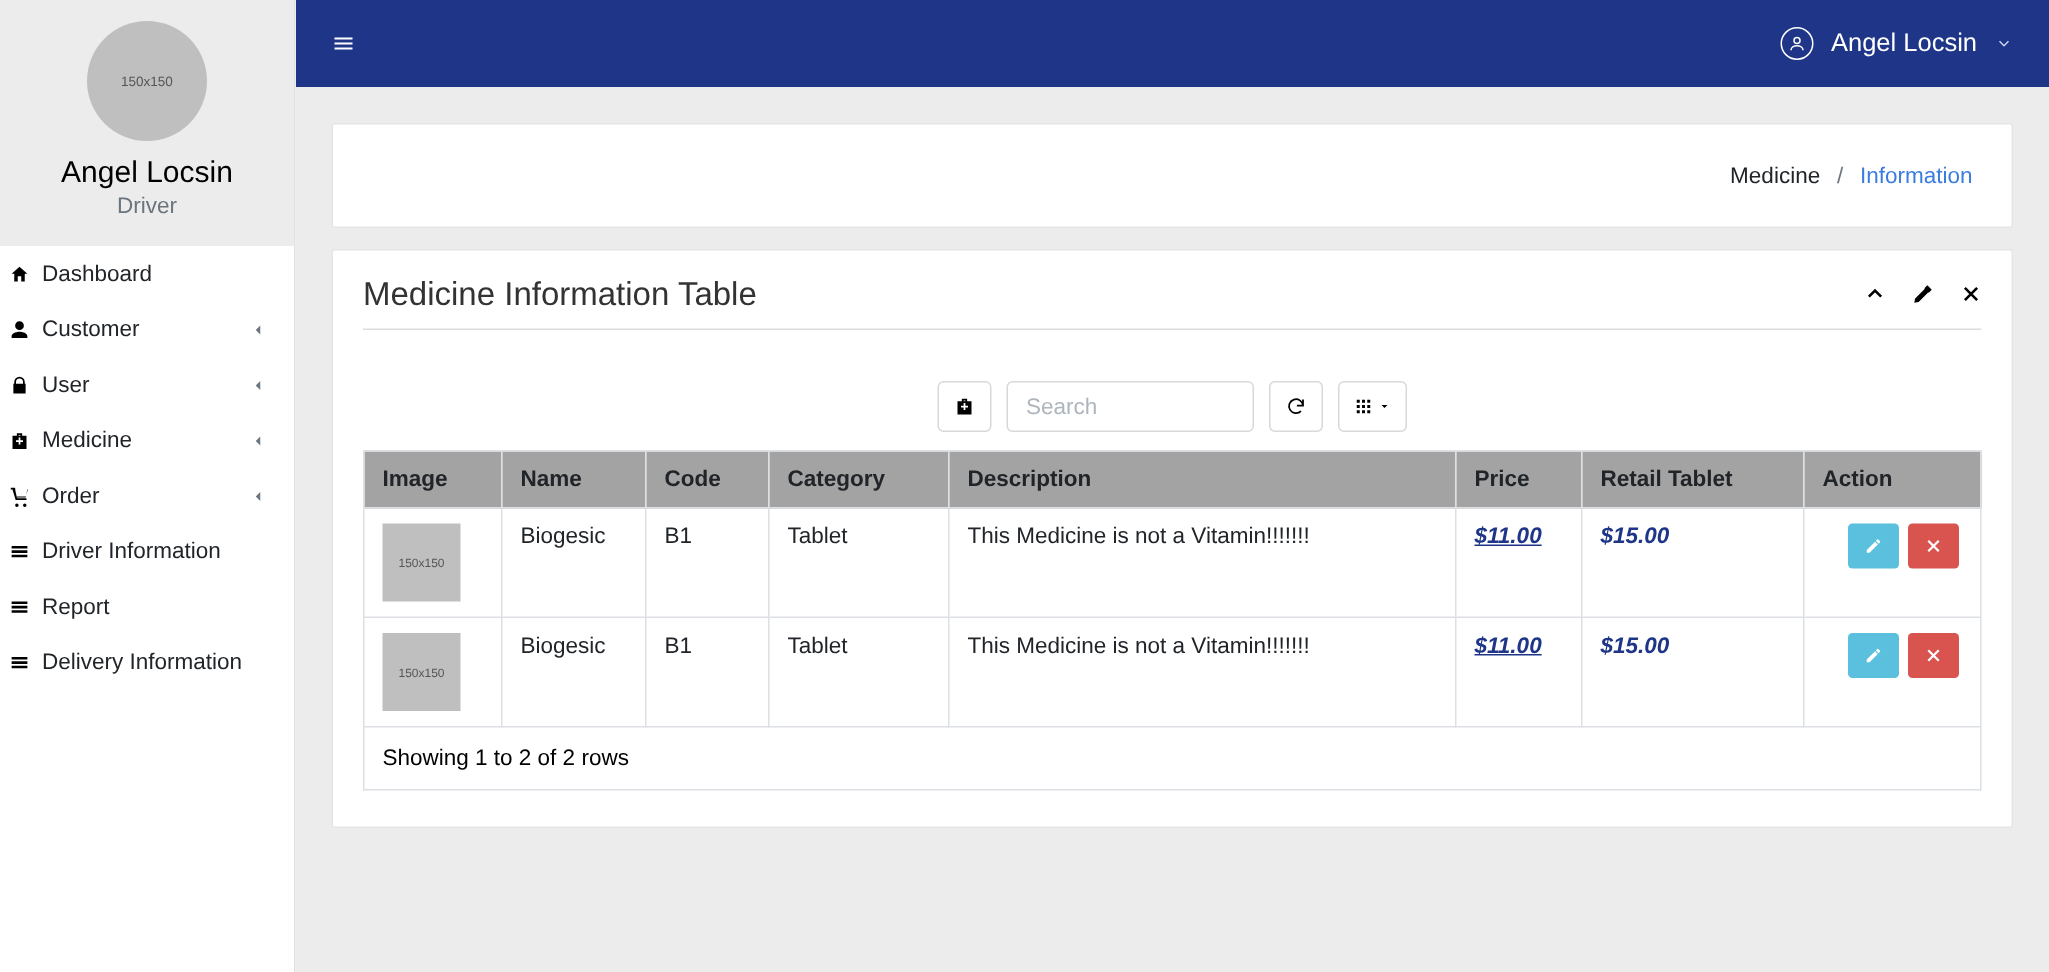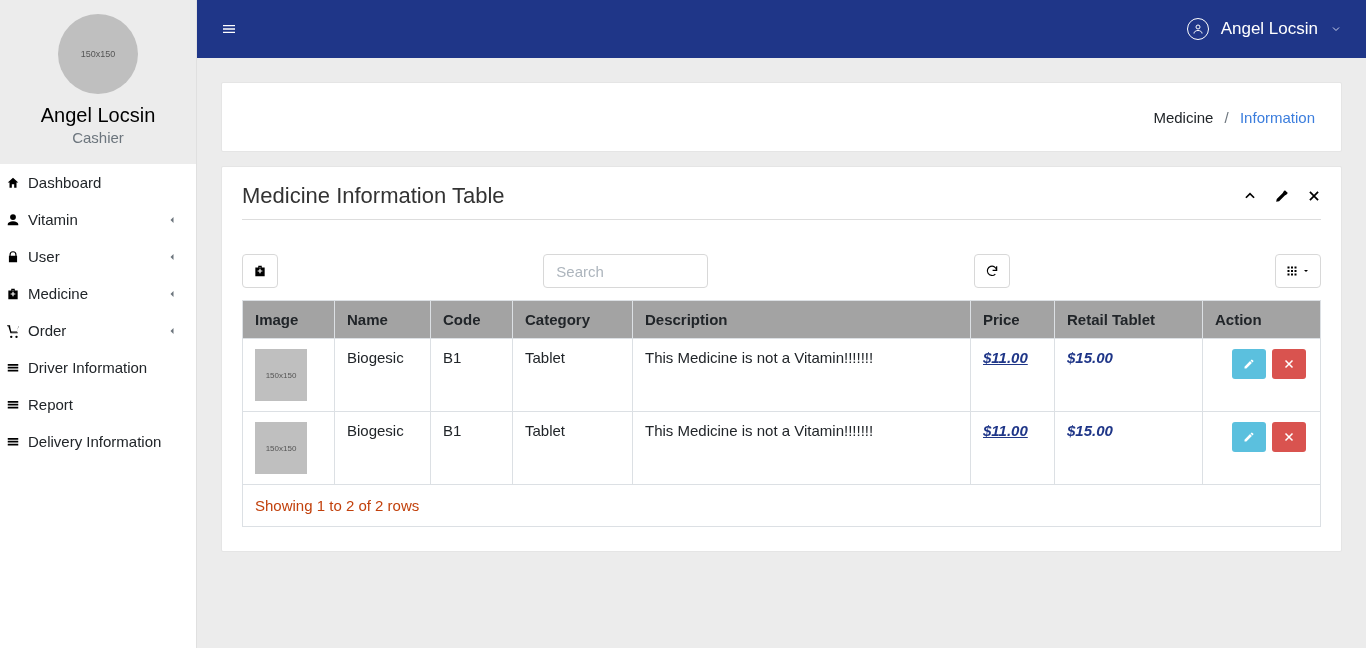--- a/index.html
+++ b/index.html
@@ -89,21 +89,21 @@
   .panel-header {
     display: flex; align-items: center; justify-content: space-between;
     padding: 16px 20px 10px;
   }
   .panel-title { font-size: 22px; color: #333; font-weight: 400; }
   .panel-tools { display: flex; gap: 18px; color: #000; }
   .panel-tools .tool { cursor: pointer; font-size: 14px; }
   .panel-hr { border: none; border-top: 1px solid #ddd; margin: 0 20px; }
 
   .toolbar {
-    display: flex; justify-content: space-between; align-items: center;
+    display: flex; justify-content: center; align-items: center;
     gap: 10px; padding: 34px 20px 12px;
   }
   .btn-outline {
     height: 34px; min-width: 34px;
     border: 1px solid #d8d8d8; background: #fff; border-radius: 4px;
     display: inline-flex; align-items: center; justify-content: center;
     padding: 0 10px; cursor: pointer; color: #333; font-size: 14px;
     gap: 4px;
   }
   .search-input {
@@ -139,54 +139,54 @@
     margin-right: 2px; cursor: pointer; color: #fff; font-size: 13px;
   }
   .btn-act.edit { background: #5bc0de; }
   .btn-act.del  { background: #d9534f; }
 
   .table-footer {
     border: 1px solid #dce0e4; border-top: none;
     margin: 0 20px 24px;
     padding: 12px;
     font-size: 15px;
-    color: #c2410c;
+    color: #000000;
   }
 
   
   svg.ico { width: 14px; height: 14px; display: block; }
   svg.ico16 { width: 16px; height: 16px; display: block; }
   svg.ico12 { width: 12px; height: 12px; display: block; }
 </style>
 </head>
 <body>
 
 <aside class="sidebar">
   <div class="sidebar-profile">
     <div class="avatar-ph">150x150</div>
     <div class="profile-name">Angel Locsin</div>
-    <div class="profile-role">Cashier</div>
+    <div class="profile-role">Driver</div>
   </div>
 
   <ul class="nav-menu">
     <li class="nav-item">
       <span class="ni-icon">
         <svg class="ico" viewBox="0 0 24 24" fill="currentColor">
             <path d="M12 3l9 8h-3v9h-4v-6H10v6H6v-9H3z"></path>
           </svg>
       </span>
       <span>Dashboard</span>
     </li>
     <li class="nav-item">
       <span class="ni-icon">
         <svg class="ico" viewBox="0 0 24 24" fill="currentColor">
             <path d="M12 12a5 5 0 1 0 0-10 5 5 0 0 0 0 10zm0 2c-5 0-9 2.5-9 5v2h18v-2c0-2.5-4-5-9-5z"></path>
           </svg>
       </span>
-      <span>Vitamin</span>
+      <span>Customer</span>
       <span class="ni-chevron">
         <svg class="ico12" viewBox="0 0 24 24" fill="currentColor">
             <path d="M15 6l-6 6 6 6z"></path>
           </svg>
       </span>
     </li>
     <li class="nav-item">
       <span class="ni-icon">
         <svg class="ico" viewBox="0 0 24 24" fill="currentColor">
             <path d="M6 10V8a6 6 0 1 1 12 0v2h1v11H5V10h1zm2 0h8V8a4 4 0 1 0-8 0v2z"></path>

